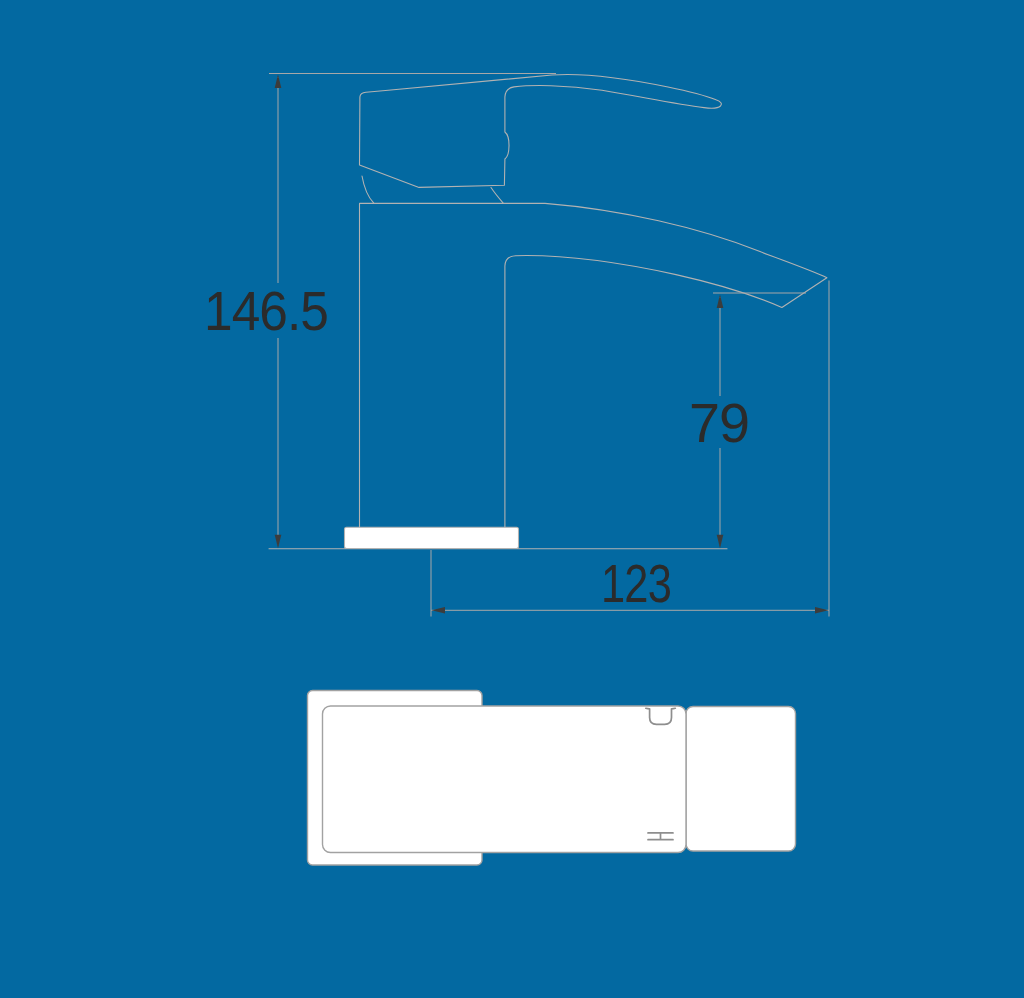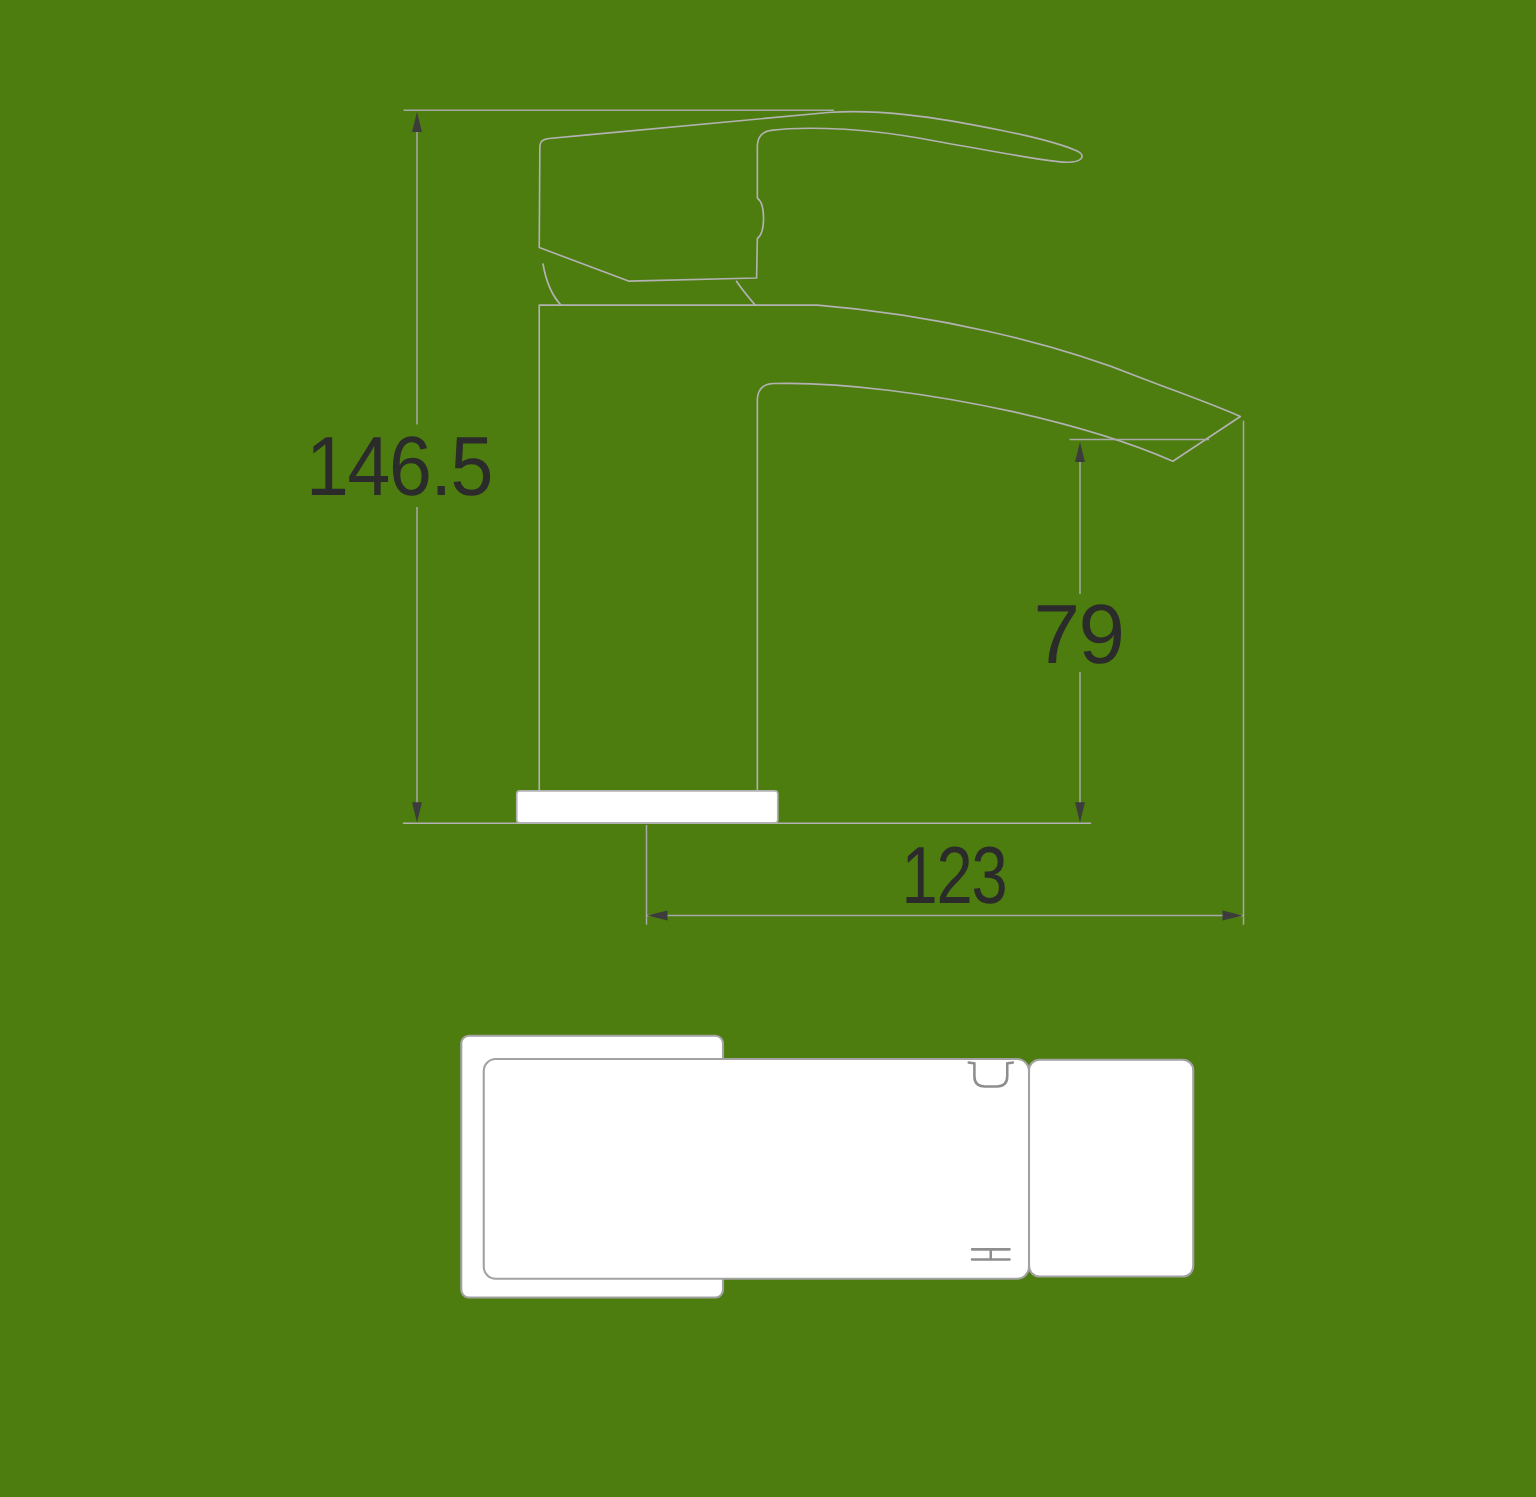--- a/index.html
+++ b/index.html
@@ -4,21 +4,21 @@
 <style>
   html, body {
     margin: 0;
     padding: 0;
     background: #ffffff;
   }
   .canvas {
     position: relative;
     width: 1024px;
     height: 998px;
-    background: #4d7c0f;
+    background: #0369a1;
     overflow: hidden;
   }
   svg { display: block; }
   .dim-text {
     font-family: "Liberation Sans", "DejaVu Sans", sans-serif;
     fill: #2b2b2b;
     letter-spacing: -1px;
   }
 </style>
 </head>

